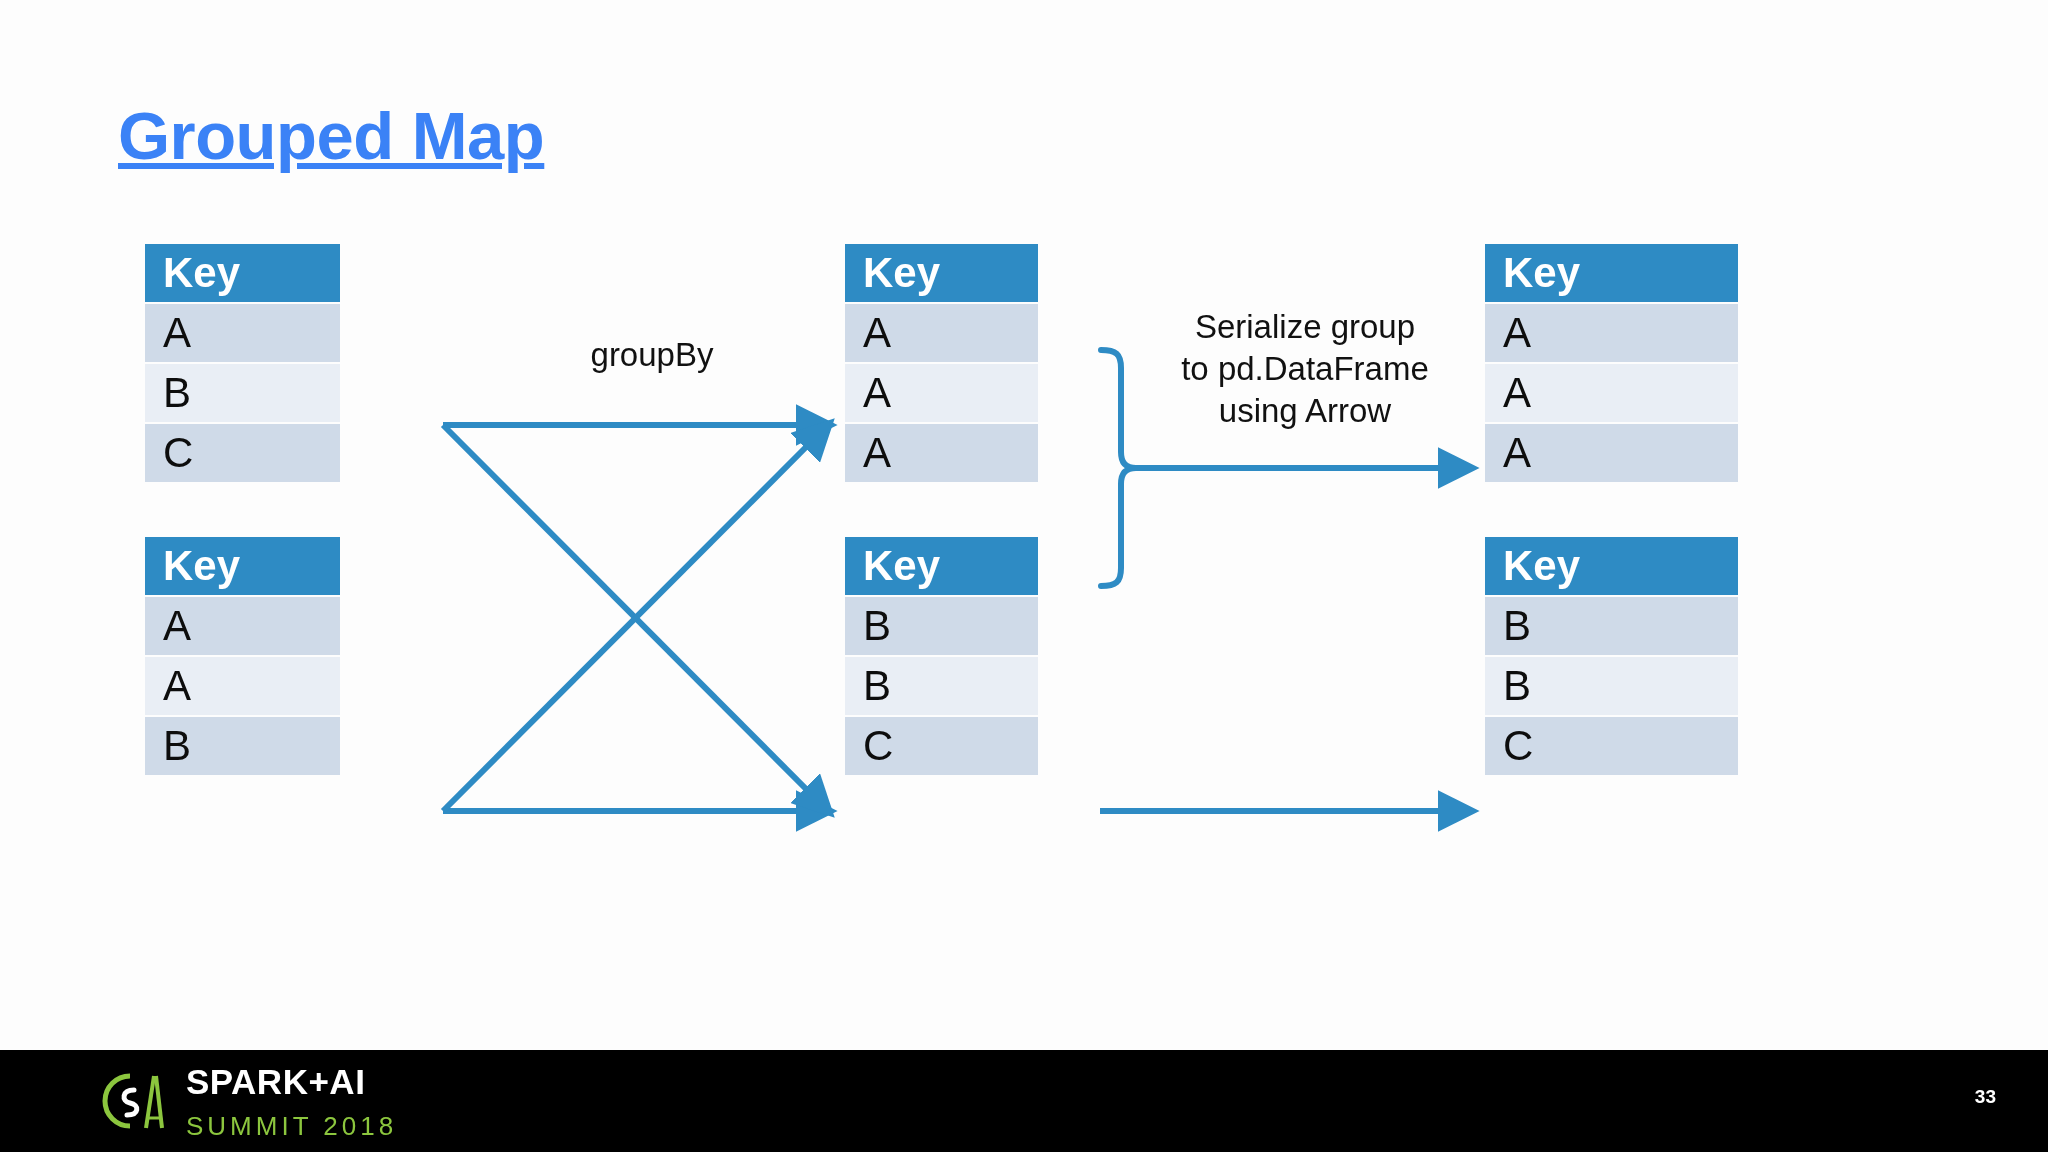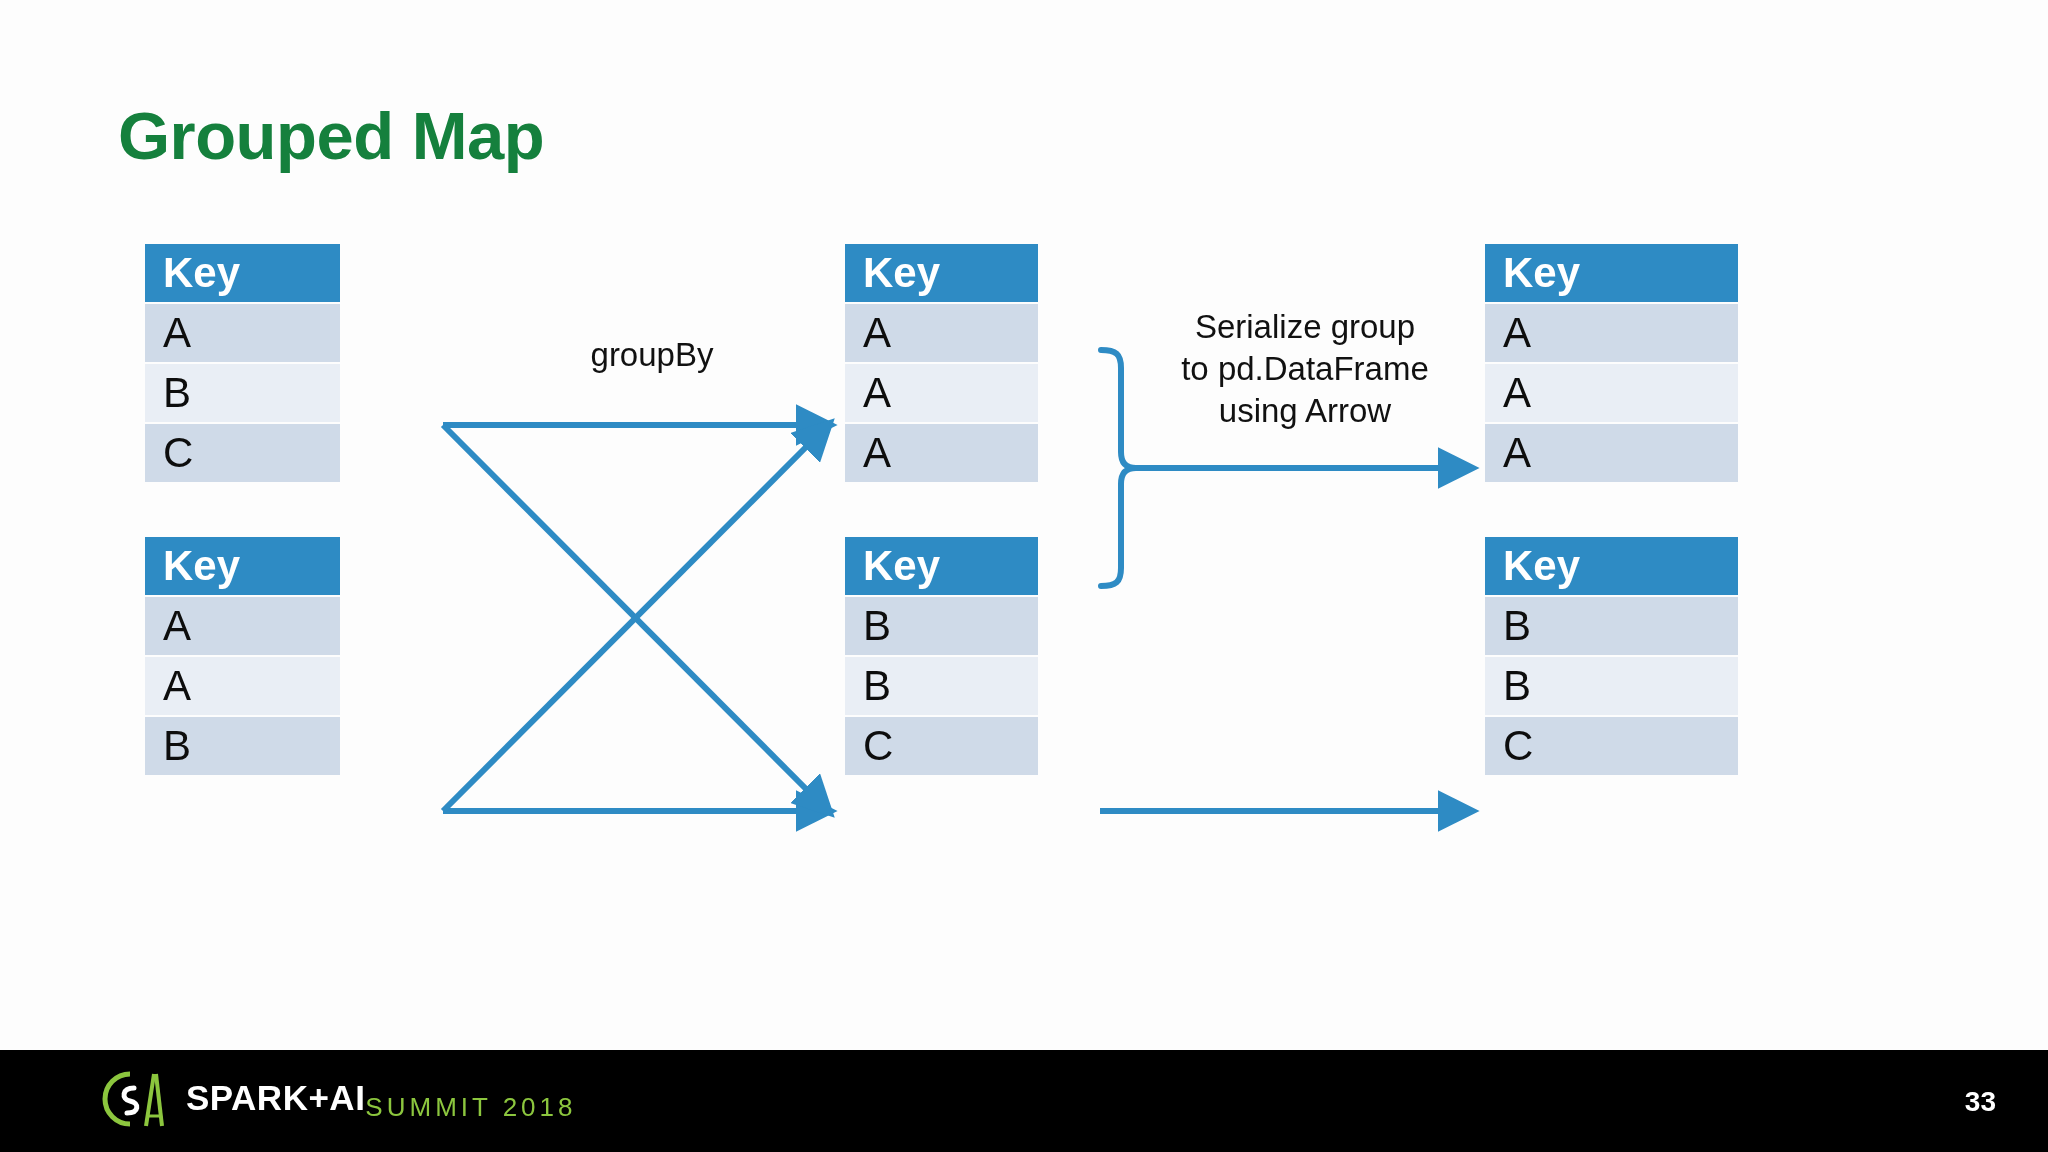--- a/index.html
+++ b/index.html
@@ -9,23 +9,24 @@
     font-family:"Liberation Sans","DejaVu Sans",sans-serif;
     overflow:hidden;
     position:relative;
   }
   #slide{position:absolute;inset:0;background:#fdfdfd;}
 
   
   #title{
     position:absolute;left:118px;top:97px;
     font-size:67px;font-weight:bold;
-    color:#15803d;
+    color:#3b82f6;
     letter-spacing:-0.5px;
     white-space:nowrap;
+    text-decoration:underline;
   }
 
   
   .tbl{position:absolute;margin-top:34px;}
   .tbl .hdr{
     background:#2E8BC4;
     color:#ffffff;
     font-weight:bold;
     font-size:42px;
     box-sizing:border-box;
@@ -71,30 +72,30 @@
   
   #footer{
     position:absolute;left:0;bottom:0;width:2048px;height:102px;
     background:#000000;
   }
   #logo-wrap{
     position:absolute;left:100px;top:14px;
     display:flex;align-items:center;gap:16px;
   }
   #logo-mark{width:70px;height:72px;}
-  #logo-text{display:flex;justify-content:center;line-height:1;}
+  #logo-text{display:flex;flex-direction:column;justify-content:center;line-height:1;}
   #logo-line1{
     color:#ffffff;font-weight:bold;font-size:35px;letter-spacing:0.5px;
   }
   #logo-line2{
     color:#8CC63E;font-size:26px;letter-spacing:4px;margin-top:14px;
   }
   #page-num{
     position:absolute;right:52px;top:36px;
-    color:#ffffff;font-size:28px;font-weight:bold;
+    color:#ffffff;font-size:19px;font-weight:bold;
   }
 </style>
 </head>
 <body>
 
 <div id="slide">
 
   <div id="title">Grouped Map</div>
 
   <div class="tbl col-left row-top">

